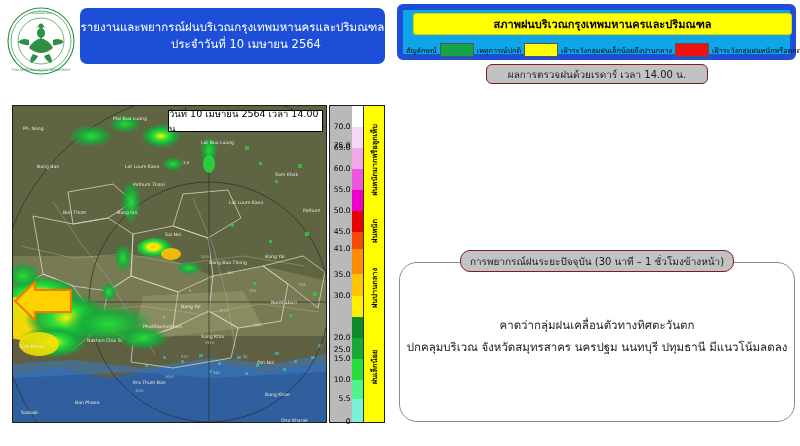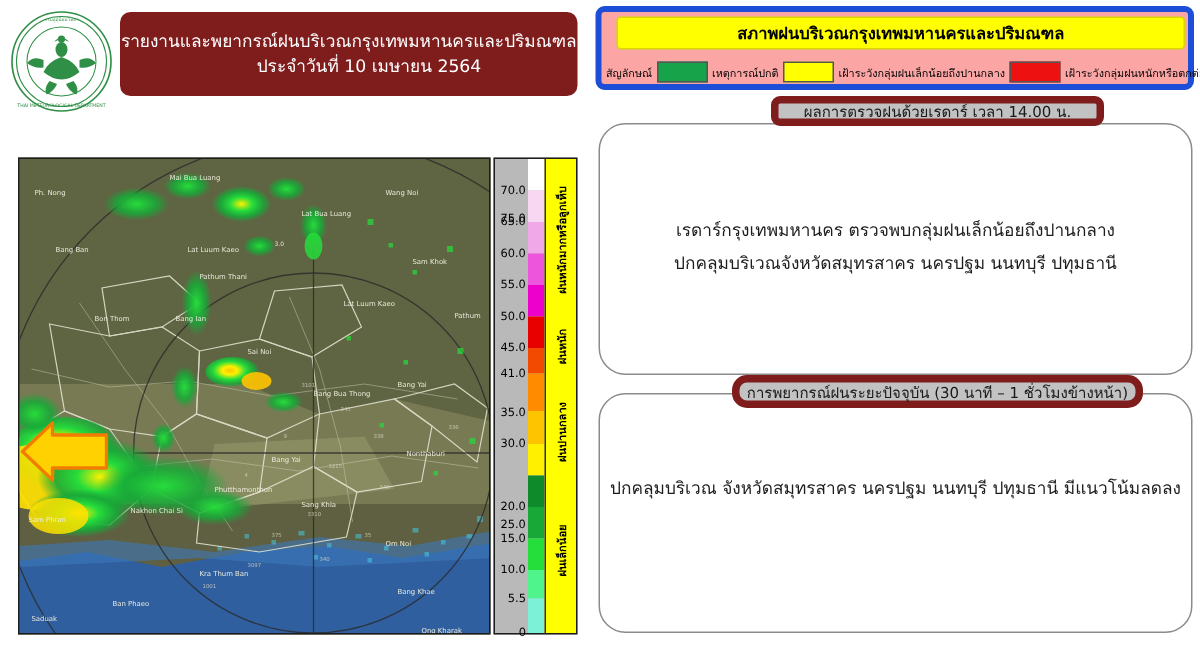--- a/index.html
+++ b/index.html
@@ -13,31 +13,31 @@
 
   
   #seal {
     position:absolute; left:6px; top:6px; width:70px; height:70px;
     border-radius:50%;
   }
   #seal svg { display:block; }
 
   #title-banner {
     position:absolute; left:80px; top:8px; width:305px; height:56px;
-    background:#7f1d1d; border-radius:7px;
+    background:#1d4ed8; border-radius:7px;
     display:flex; flex-direction:column; align-items:center; justify-content:center;
     color:#ffffff; text-align:center; line-height:1.45;
   }
   #title-banner .l1 { font-size:11.5px; }
   #title-banner .l2 { font-size:11.5px;margin-left:27px; }
 
   
   #right-top-wrap {
     position:absolute; left:397px; top:4px; width:399px; height:56px;
-    border:4px solid #1d4ed8; border-radius:6px; background:#fca5a5;
+    border:6px solid #1d4ed8; border-radius:6px; background:#0ea5e9;
   }
   #yellow-banner {
     position:absolute; left:10px; top:3px; width:379px; height:22px;
     background:#ffff00; border:1px solid #d8d800; border-radius:3px;
     display:flex; align-items:center; justify-content:center;
     font-size:11px; font-weight:bold; color:#000;
   }
   #legend-row {
     position:absolute; left:3px; top:30px; width:393px; height:20px;
     display:flex; align-items:center; gap:3px;
@@ -99,23 +99,23 @@
   #panel-b { left:399px; top:262px; width:396px; height:160px; }
   .panel-text {
     position:absolute; left:0; right:0;
     display:flex; flex-direction:column; align-items:center; gap:5px;
     font-size:11.5px; color:#1d1d1d; text-align:center; line-height:1.5;
   }
   #panel-a .panel-text { top:62px; }
   #panel-b .panel-text { top:54px; }
 
   .tagchip {
-    position:absolute; background:#c2c2c2; border:5px solid #7f1d1d;
+    position:absolute; background:#c2c2c2; border:1px solid #7f1d1d;
     border-radius:6px; display:flex; align-items:center; justify-content:center;
-    font-size:10px; color:#1a1a1a; z-index:5; white-space:nowrap;margin-left:28px;
+    font-size:10px; color:#1a1a1a; z-index:5; white-space:nowrap;
   }
   #chip-a { left:486px; top:64px; width:222px; height:20px; }
   #chip-b { left:460px; top:250px; width:274px; height:22px; border-radius:10px; }
 </style>
 </head>
 <body>
 
 <div id="root">
 
   <div id="seal">
@@ -316,20 +316,21 @@
 
         <text x="170" y="58" fill="#e6e5d2" font-size="4">3.0</text>
 
         <g>
           <path d="M58 196 L58 184 L22 184 L22 176 L2 195 L22 214 L22 206 L58 206 Z" fill="#ffd100" stroke="#f27c00" stroke-width="2.2" stroke-linejoin="round"></path>
         </g>
       </svg>
     </div>
   </div>
 
+  <div id="map-datebox">วันที่ 10 เมษายน 2564 เวลา 14.00 น.</div>
 
   <div id="scale-frame">
     <div id="scale-nums">
         <span class="tk" style="top: 0px; margin-top: 40px;">75.0</span>
         <span class="tk" style="top: 21.0667px;">70.0</span>
         <span class="tk" style="top: 42.1333px;">65.0</span>
         <span class="tk" style="top: 63.2px;">60.0</span>
         <span class="tk" style="top: 84.2667px;">55.0</span>
         <span class="tk" style="top: 105.333px;">50.0</span>
         <span class="tk" style="top: 126.4px;">45.0</span>
@@ -362,27 +363,22 @@
       </div>
     <div id="scale-labels">
         <span class="vl" style="top: 17%;">ฝนหนักมากหรือลูกเห็บ</span>
         <span class="vl" style="top: 39.5%;">ฝนหนัก</span>
         <span class="vl" style="top: 57.5%;">ฝนปานกลาง</span>
         <span class="vl" style="top: 82.5%;">ฝนเล็กน้อย</span>
       </div>
   </div>
 
   <div class="tagchip" id="chip-a">ผลการตรวจฝนด้วยเรดาร์ เวลา 14.00 น.</div>
-  <div class="panel" id="panel-a">
-    <div class="panel-text">
-      <div>เรดาร์กรุงเทพมหานคร ตรวจพบกลุ่มฝนเล็กน้อยถึงปานกลาง</div>
-      <div>ปกคลุมบริเวณจังหวัดสมุทรสาคร นครปฐม นนทบุรี ปทุมธานี</div>
-    </div>
-  </div>
 
   <div class="tagchip" id="chip-b">การพยากรณ์ฝนระยะปัจจุบัน (30 นาที – 1 ชั่วโมงข้างหน้า)</div>
   <div class="panel" id="panel-b">
     <div class="panel-text">
+      <div>คาดว่ากลุ่มฝนเคลื่อนตัวทางทิศตะวันตก</div>
       <div>ปกคลุมบริเวณ จังหวัดสมุทรสาคร นครปฐม นนทบุรี ปทุมธานี มีแนวโน้มลดลง</div>
     </div>
   </div>
 
 </div>
 
 </body></html>

